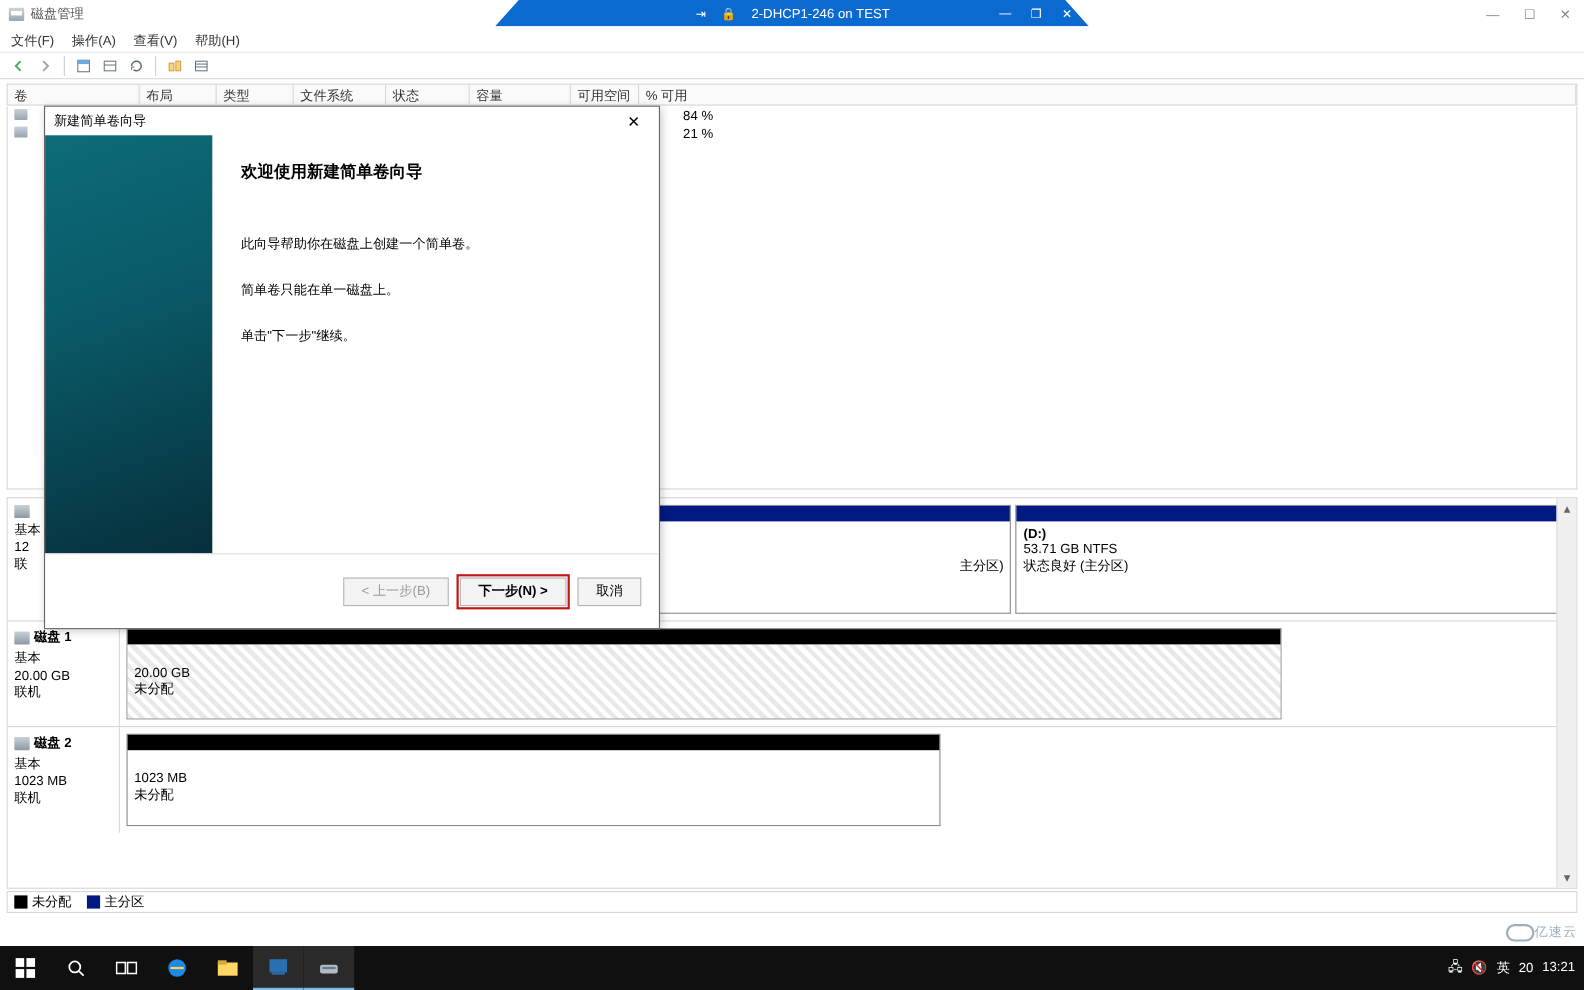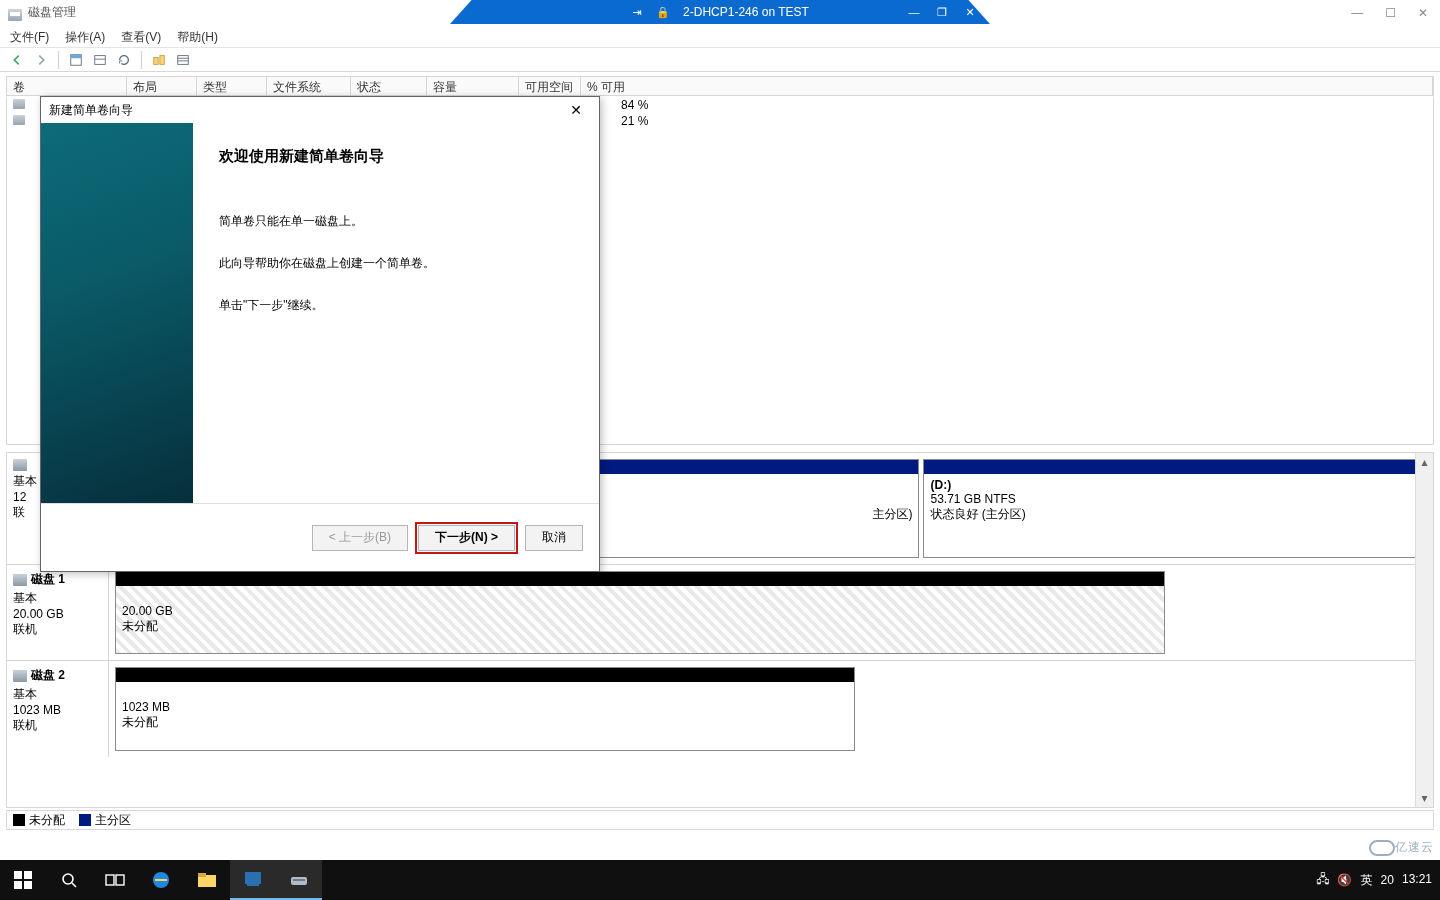--- a/index.html
+++ b/index.html
@@ -9,21 +9,21 @@
 .os-chrome { position: absolute; inset: 0; background: #fff; }
 .os-controls { position: absolute; top: 6px; right: 12px; display: flex; gap: 22px; color: #888; font-size: 14px; }
 
 
 .conn-bar { position: absolute; top: 0; left: 50%; transform: translateX(-50%); width: 540px; height: 24px; background: #0b6ad0; color: #fff; clip-path: polygon(4% 0, 96% 0, 100% 100%, 0 100%); display: flex; align-items: center; justify-content: center; gap: 14px; }
 .conn-bar .ic { width: 12px; height: 12px; display: inline-flex; align-items: center; justify-content: center; font-size: 11px; }
 .conn-bar .title { flex: 0 0 auto; }
 .conn-right { position: absolute; right: 14px; display: flex; gap: 16px; }
 
 
-.dm-title { position: absolute; top: 4px; left: 8px; display: flex; align-items: flex-end; gap: 6px; color: #555; }
+.dm-title { position: absolute; top: 4px; left: 8px; display: flex; align-items: center; gap: 6px; color: #555; }
 .dm-title .ic { width: 14px; height: 12px; background: linear-gradient(#cfd6dc,#9aa6b1); border-radius: 1px; position: relative; }
 .dm-title .ic:after { content: ""; position: absolute; inset: 3px 2px 5px 2px; background: #fff; }
 
 .menu-bar { position: absolute; top: 26px; left: 0; right: 0; height: 22px; display: flex; gap: 16px; padding: 3px 10px; color: #333; border-bottom: 1px solid #e5e5e5; }
 .menu-bar span { cursor: default; }
 
 .toolbar { position: absolute; top: 48px; left: 0; right: 0; height: 24px; border-bottom: 1px solid #d7d7d7; display: flex; align-items: center; gap: 2px; padding: 0 6px; }
 .toolbar .sep { width: 1px; height: 18px; background: #cfcfcf; margin: 0 4px; }
 .toolbar .tbtn { width: 22px; height: 20px; display: flex; align-items: center; justify-content: center; color: #5b6b7a; border: 1px solid transparent; }
 .toolbar .tbtn svg { width: 14px; height: 14px; }
@@ -272,22 +272,22 @@
 
   <div class="wizard">
     <div class="wiz-title">
       <span>新建简单卷向导</span>
       <span class="x">✕</span>
     </div>
     <div class="wiz-body">
       <div class="wiz-side"></div>
       <div class="wiz-main">
         <h2>欢迎使用新建简单卷向导</h2>
+        <p>此向导帮助你在磁盘上创建一个简单卷。</p>
         <p>简单卷只能在单一磁盘上。</p>
-        <p>此向导帮助你在磁盘上创建一个简单卷。</p>
         <p>单击"下一步"继续。</p>
       </div>
     </div>
     <div class="wiz-btns">
       <button disabled="">&lt; 上一步(B)</button>
       <button class="primary">下一步(N) &gt;</button>
       <button>取消</button>
     </div>
   </div>
 

